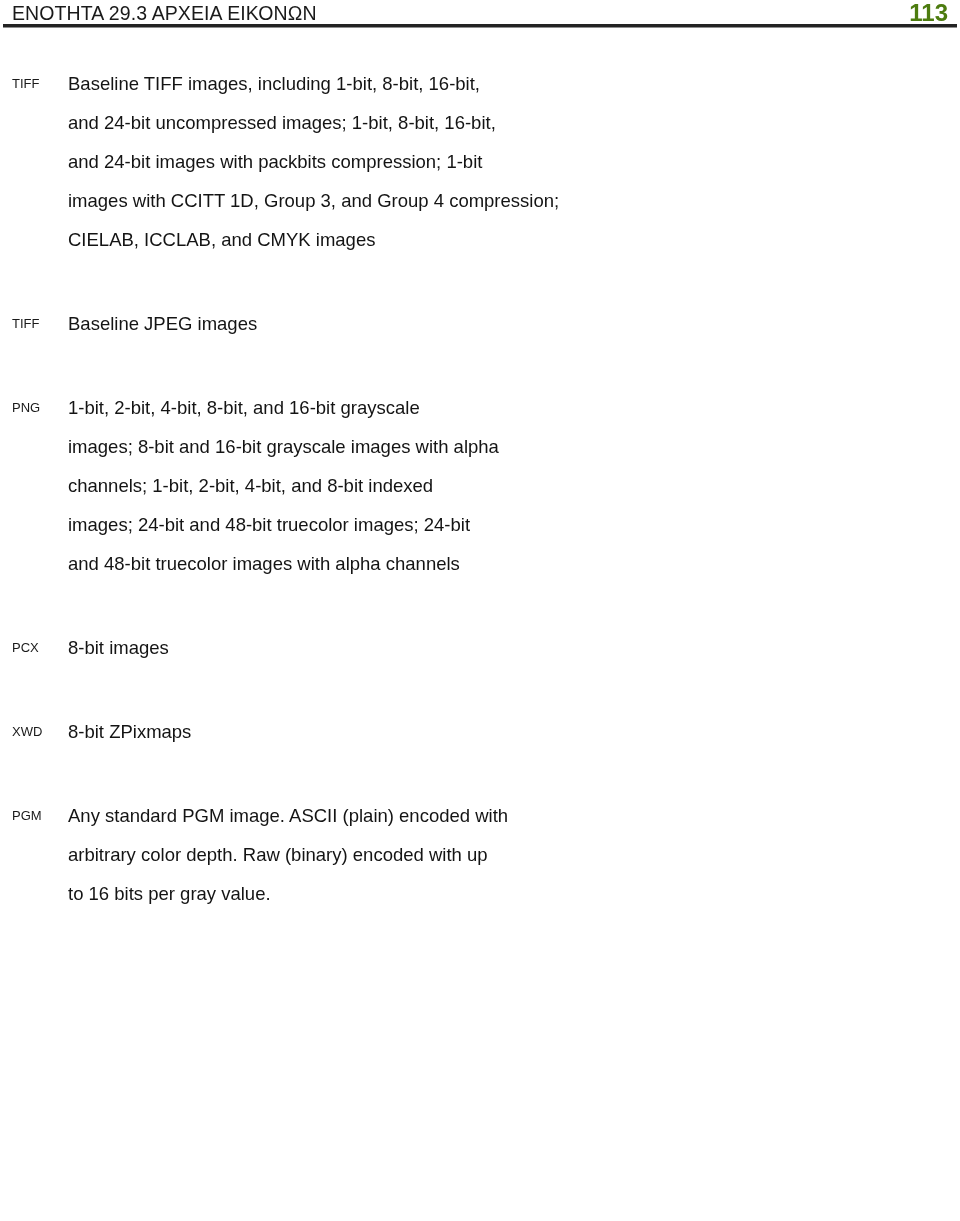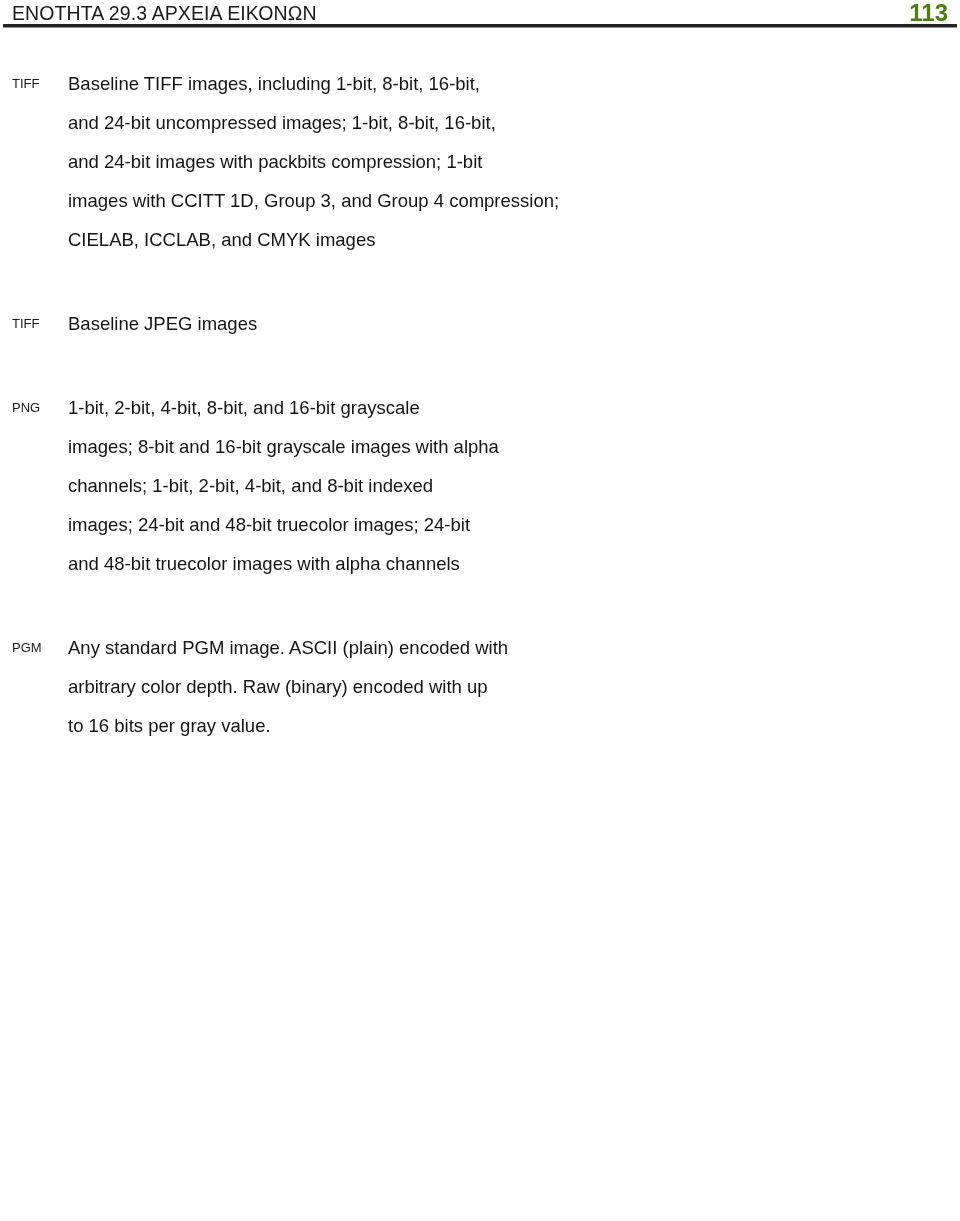--- a/index.html
+++ b/index.html
@@ -134,20 +134,28 @@
       </div>
       <div class="format-entry">
         <div class="format-label">PNG</div>
         <div class="format-desc">1-bit, 2-bit, 4-bit, 8-bit, and 16-bit grayscale
 images; 8-bit and 16-bit grayscale images with alpha
 channels; 1-bit, 2-bit, 4-bit, and 8-bit indexed
 images; 24-bit and 48-bit truecolor images; 24-bit
 and 48-bit truecolor images with alpha channels</div>
       </div>
       <div class="format-entry">
+        <div class="format-label">PCX</div>
+        <div class="format-desc">8-bit images</div>
+      </div>
+      <div class="format-entry">
+        <div class="format-label">XWD</div>
+        <div class="format-desc">8-bit ZPixmaps</div>
+      </div>
+      <div class="format-entry">
         <div class="format-label">PGM</div>
         <div class="format-desc">Any standard PGM image. ASCII (plain) encoded with
 arbitrary color depth. Raw (binary) encoded with up
 to 16 bits per gray value.</div>
       </div>
     </div>
 
 </div>
 
 </body></html>

